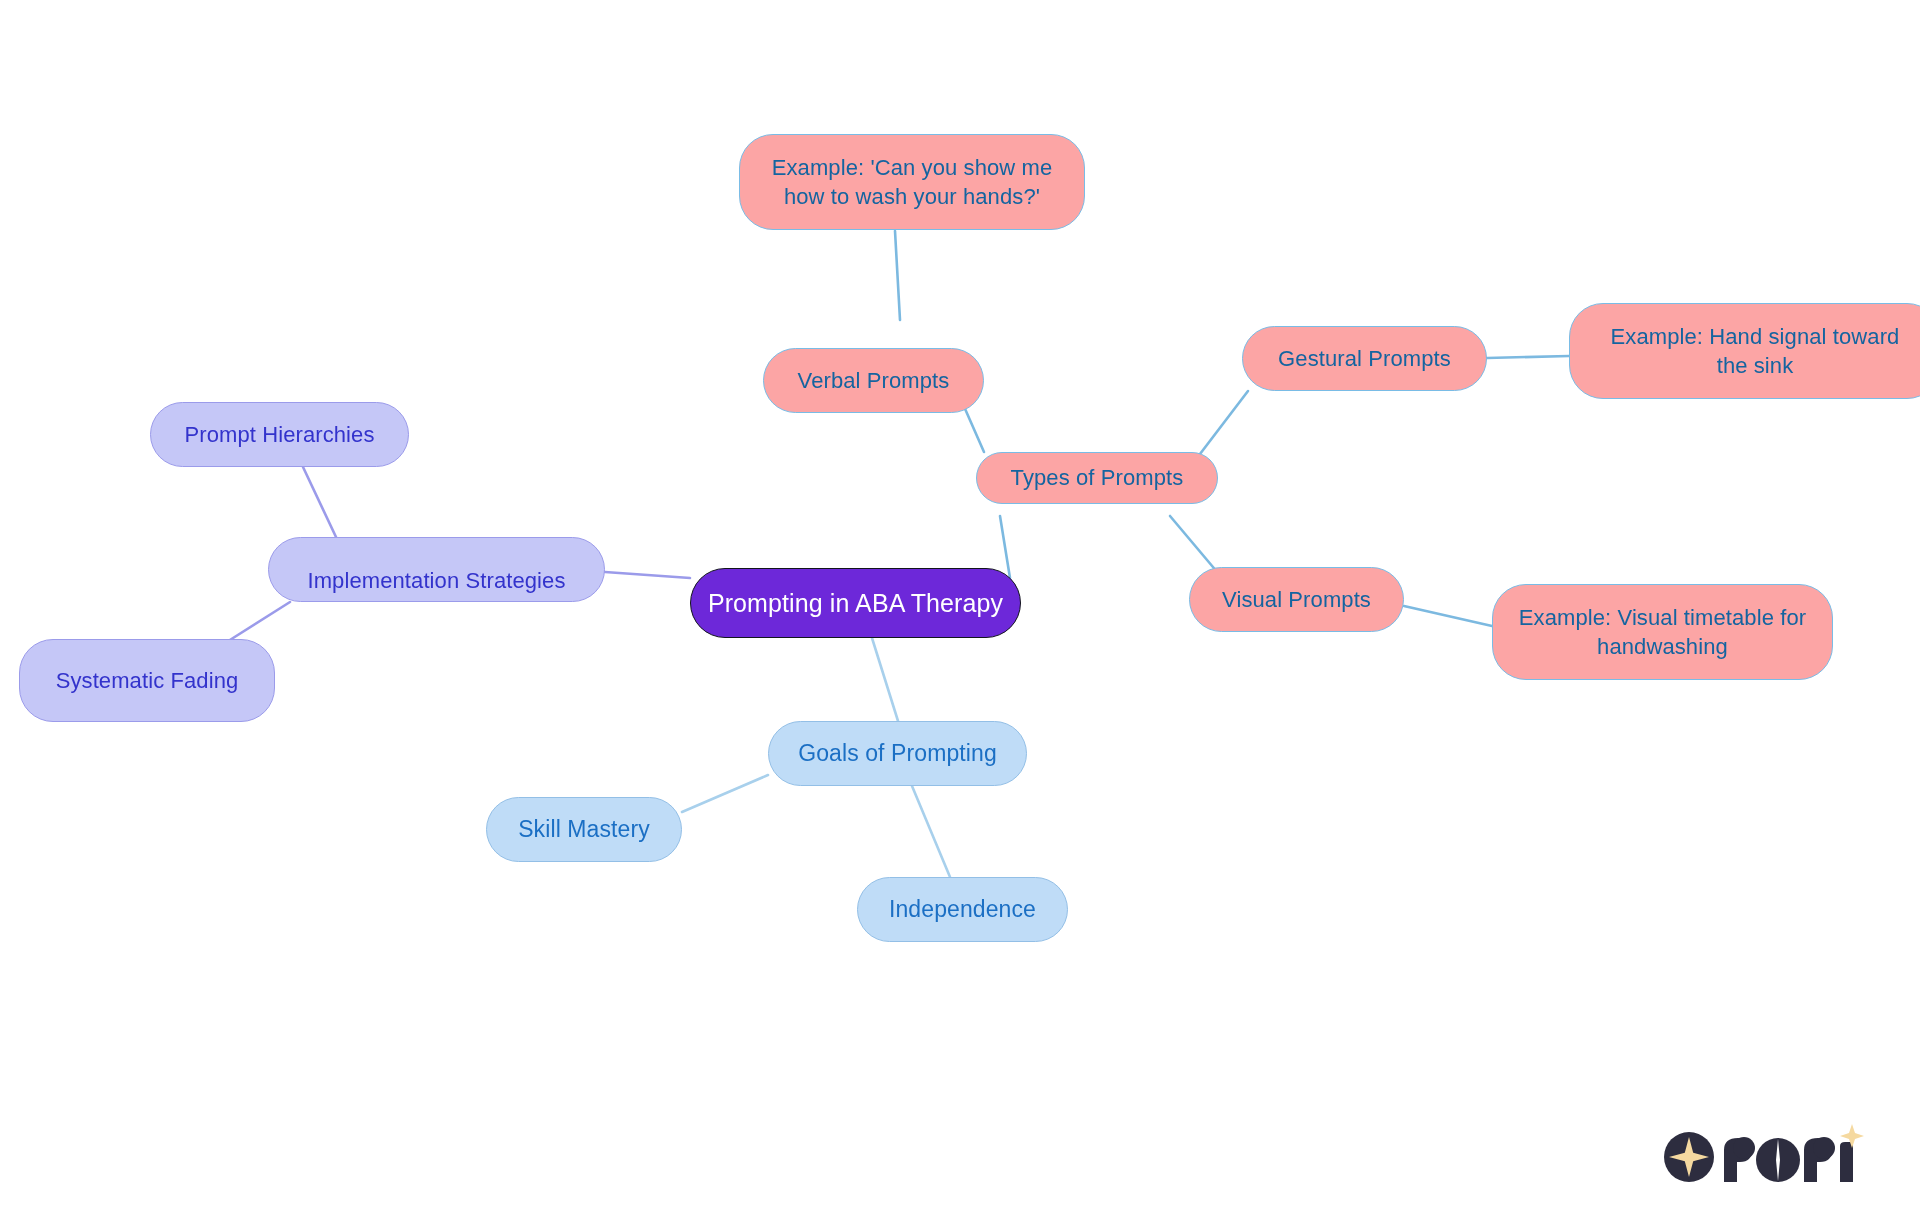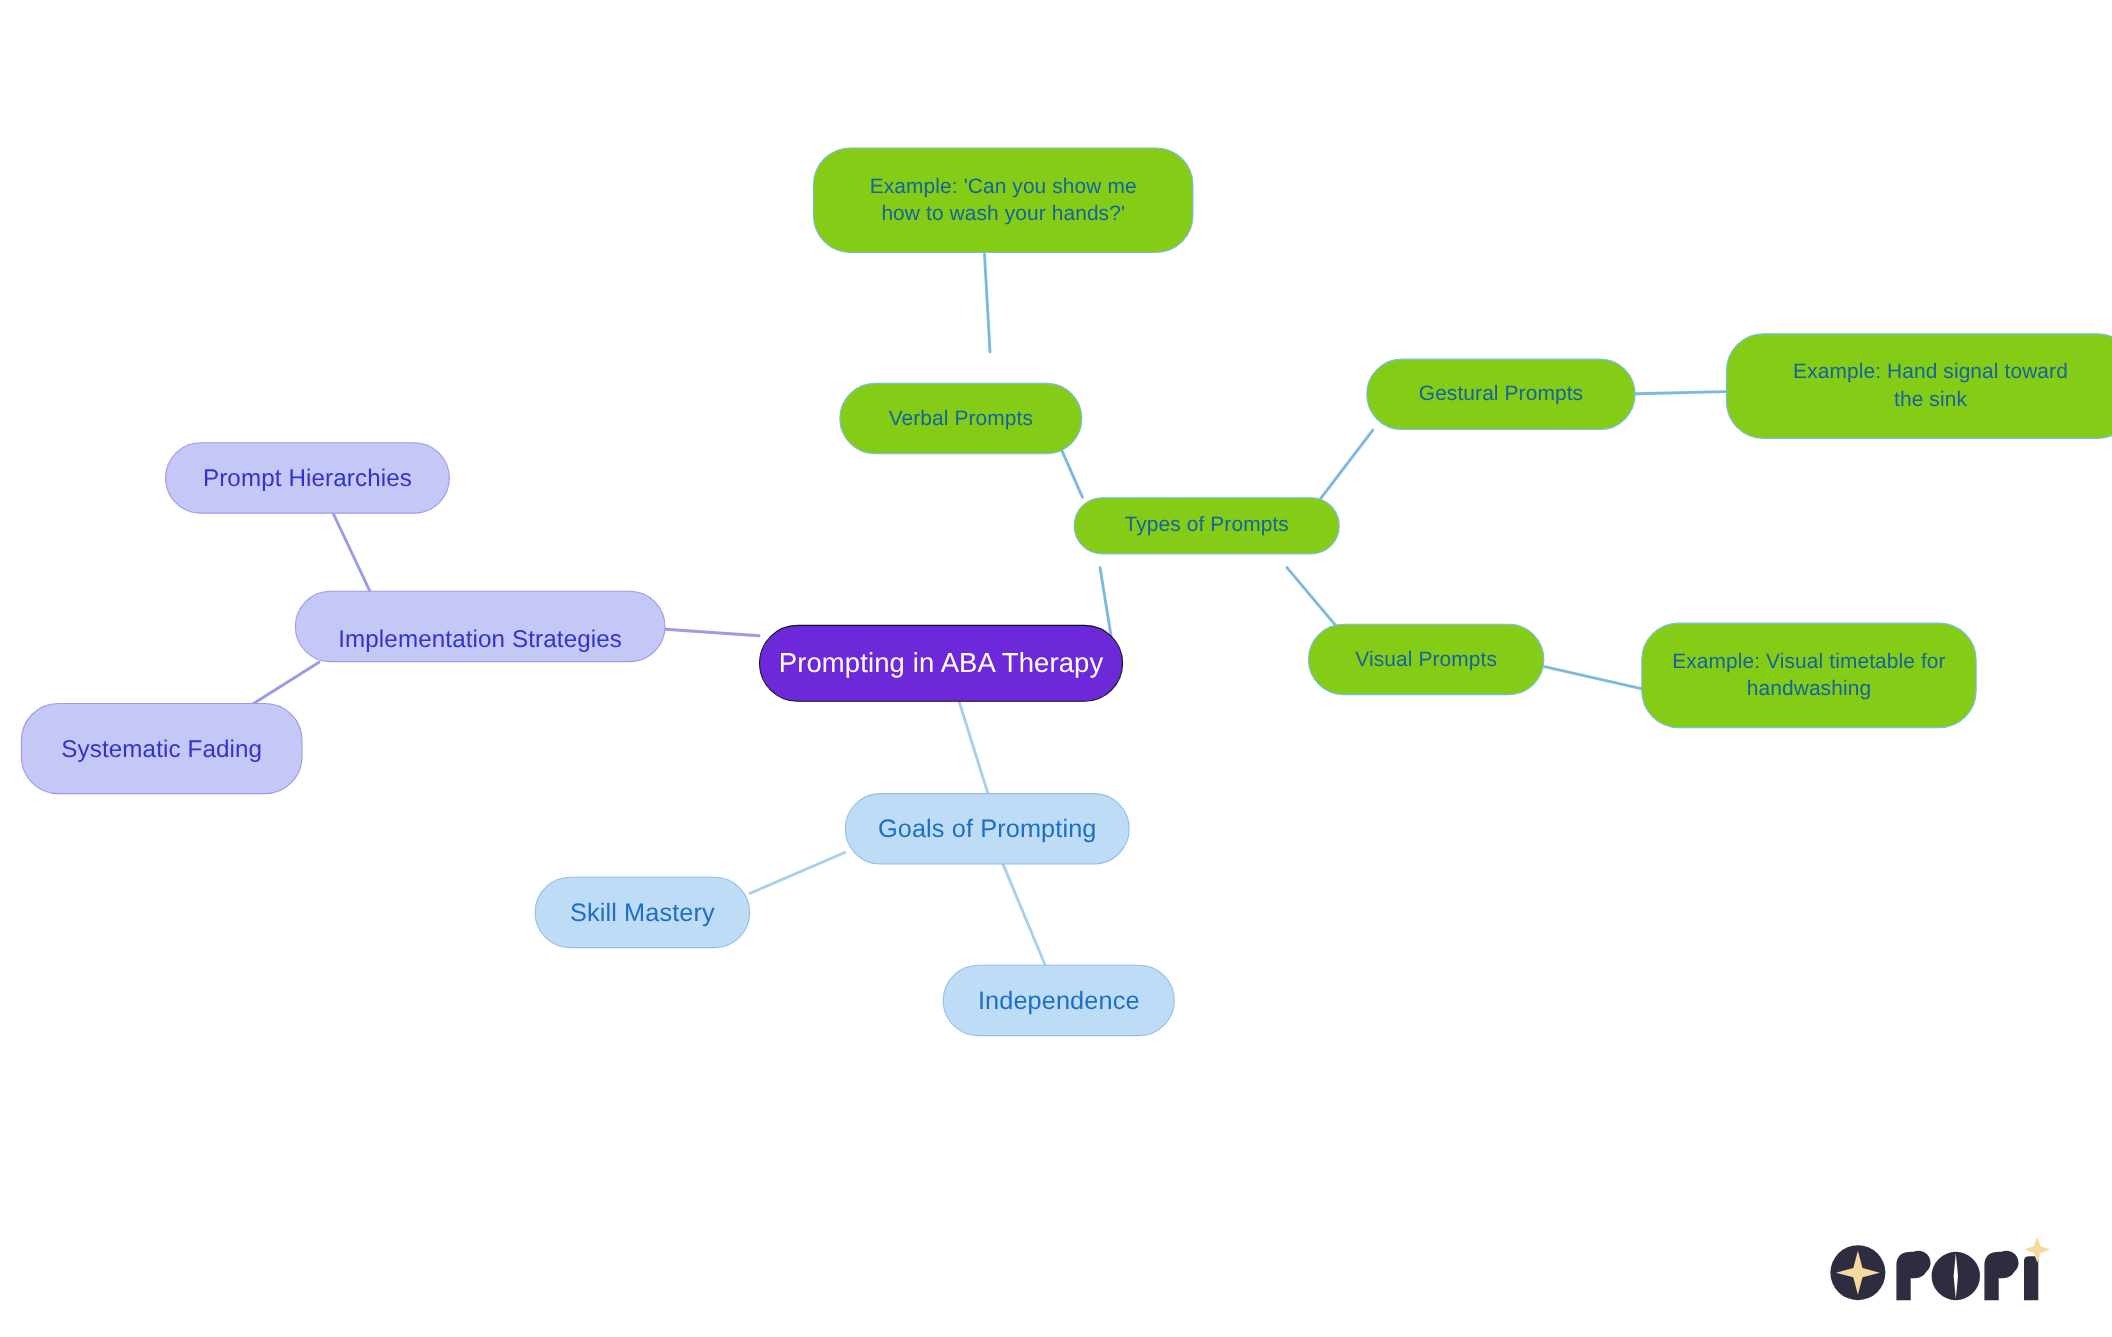--- a/index.html
+++ b/index.html
@@ -42,24 +42,24 @@
     letter-spacing: 0.1px;
   }
   .node.root {
     background: #6d28d9;
     border-color: #12141d;
     color: #ffffff;
     font-size: 25px;
     border-radius: 36px;
   }
   .node.blue {
-    background: #84cc16;
+    background: #fca5a5;
     border-color: #79bce6;
     color: #1464a0;
-    font-size: 19px;
+    font-size: 22px;
   }
   .node.blue-soft {
     background: #bfdcf7;
     border-color: #93bfe6;
     color: #1b6fc4;
     font-size: 23px;
     text-align: center;
   }
   .node.purple {
     background: #c5c7f7;
@@ -101,21 +101,21 @@
   <div id="nodes">
       <div class="node root" style="left: 690px; top: 568px; width: 331px; height: 70px;"><span>Prompting in ABA Therapy</span></div>
       <div class="node blue" style="left: 976px; top: 452px; width: 242px; height: 52px;"><span>Types of Prompts</span></div>
       <div class="node blue" style="left: 763px; top: 320px; width: 221px; height: 65px; margin-top: 28px;"><span>Verbal Prompts</span></div>
       <div class="node blue" style="left: 739px; top: 134px; width: 346px; height: 96px;"><span>Example: 'Can you show me
 how to wash your hands?'</span></div>
       <div class="node blue" style="left: 1242px; top: 326px; width: 245px; height: 65px;"><span>Gestural Prompts</span></div>
       <div class="node blue" style="left: 1569px; top: 303px; width: 372px; height: 96px;"><span>Example: Hand signal toward
 the sink</span></div>
       <div class="node blue" style="left: 1189px; top: 567px; width: 215px; height: 65px;"><span>Visual Prompts</span></div>
-      <div class="node blue" style="left: 1492px; top: 566px; width: 305px; height: 96px;"><span>Example: Visual timetable for
+      <div class="node blue" style="left: 1492px; top: 584px; width: 341px; height: 96px;"><span>Example: Visual timetable for
 handwashing</span></div>
       <div class="node blue-soft" style="left: 768px; top: 721px; width: 259px; height: 65px;"><span>Goals of Prompting</span></div>
       <div class="node blue-soft" style="left: 486px; top: 797px; width: 196px; height: 65px;"><span>Skill Mastery</span></div>
       <div class="node blue-soft" style="left: 857px; top: 877px; width: 211px; height: 65px;"><span>Independence</span></div>
       <div class="node purple" style="left: 268px; top: 537px; width: 337px; height: 65px; align-items: flex-end;"><span>Implementation Strategies</span></div>
       <div class="node purple" style="left: 150px; top: 402px; width: 259px; height: 65px;"><span>Prompt Hierarchies</span></div>
       <div class="node purple" style="left: 19px; top: 639px; width: 256px; height: 83px;"><span>Systematic Fading</span></div>
     </div>
 
   <div id="logo">

